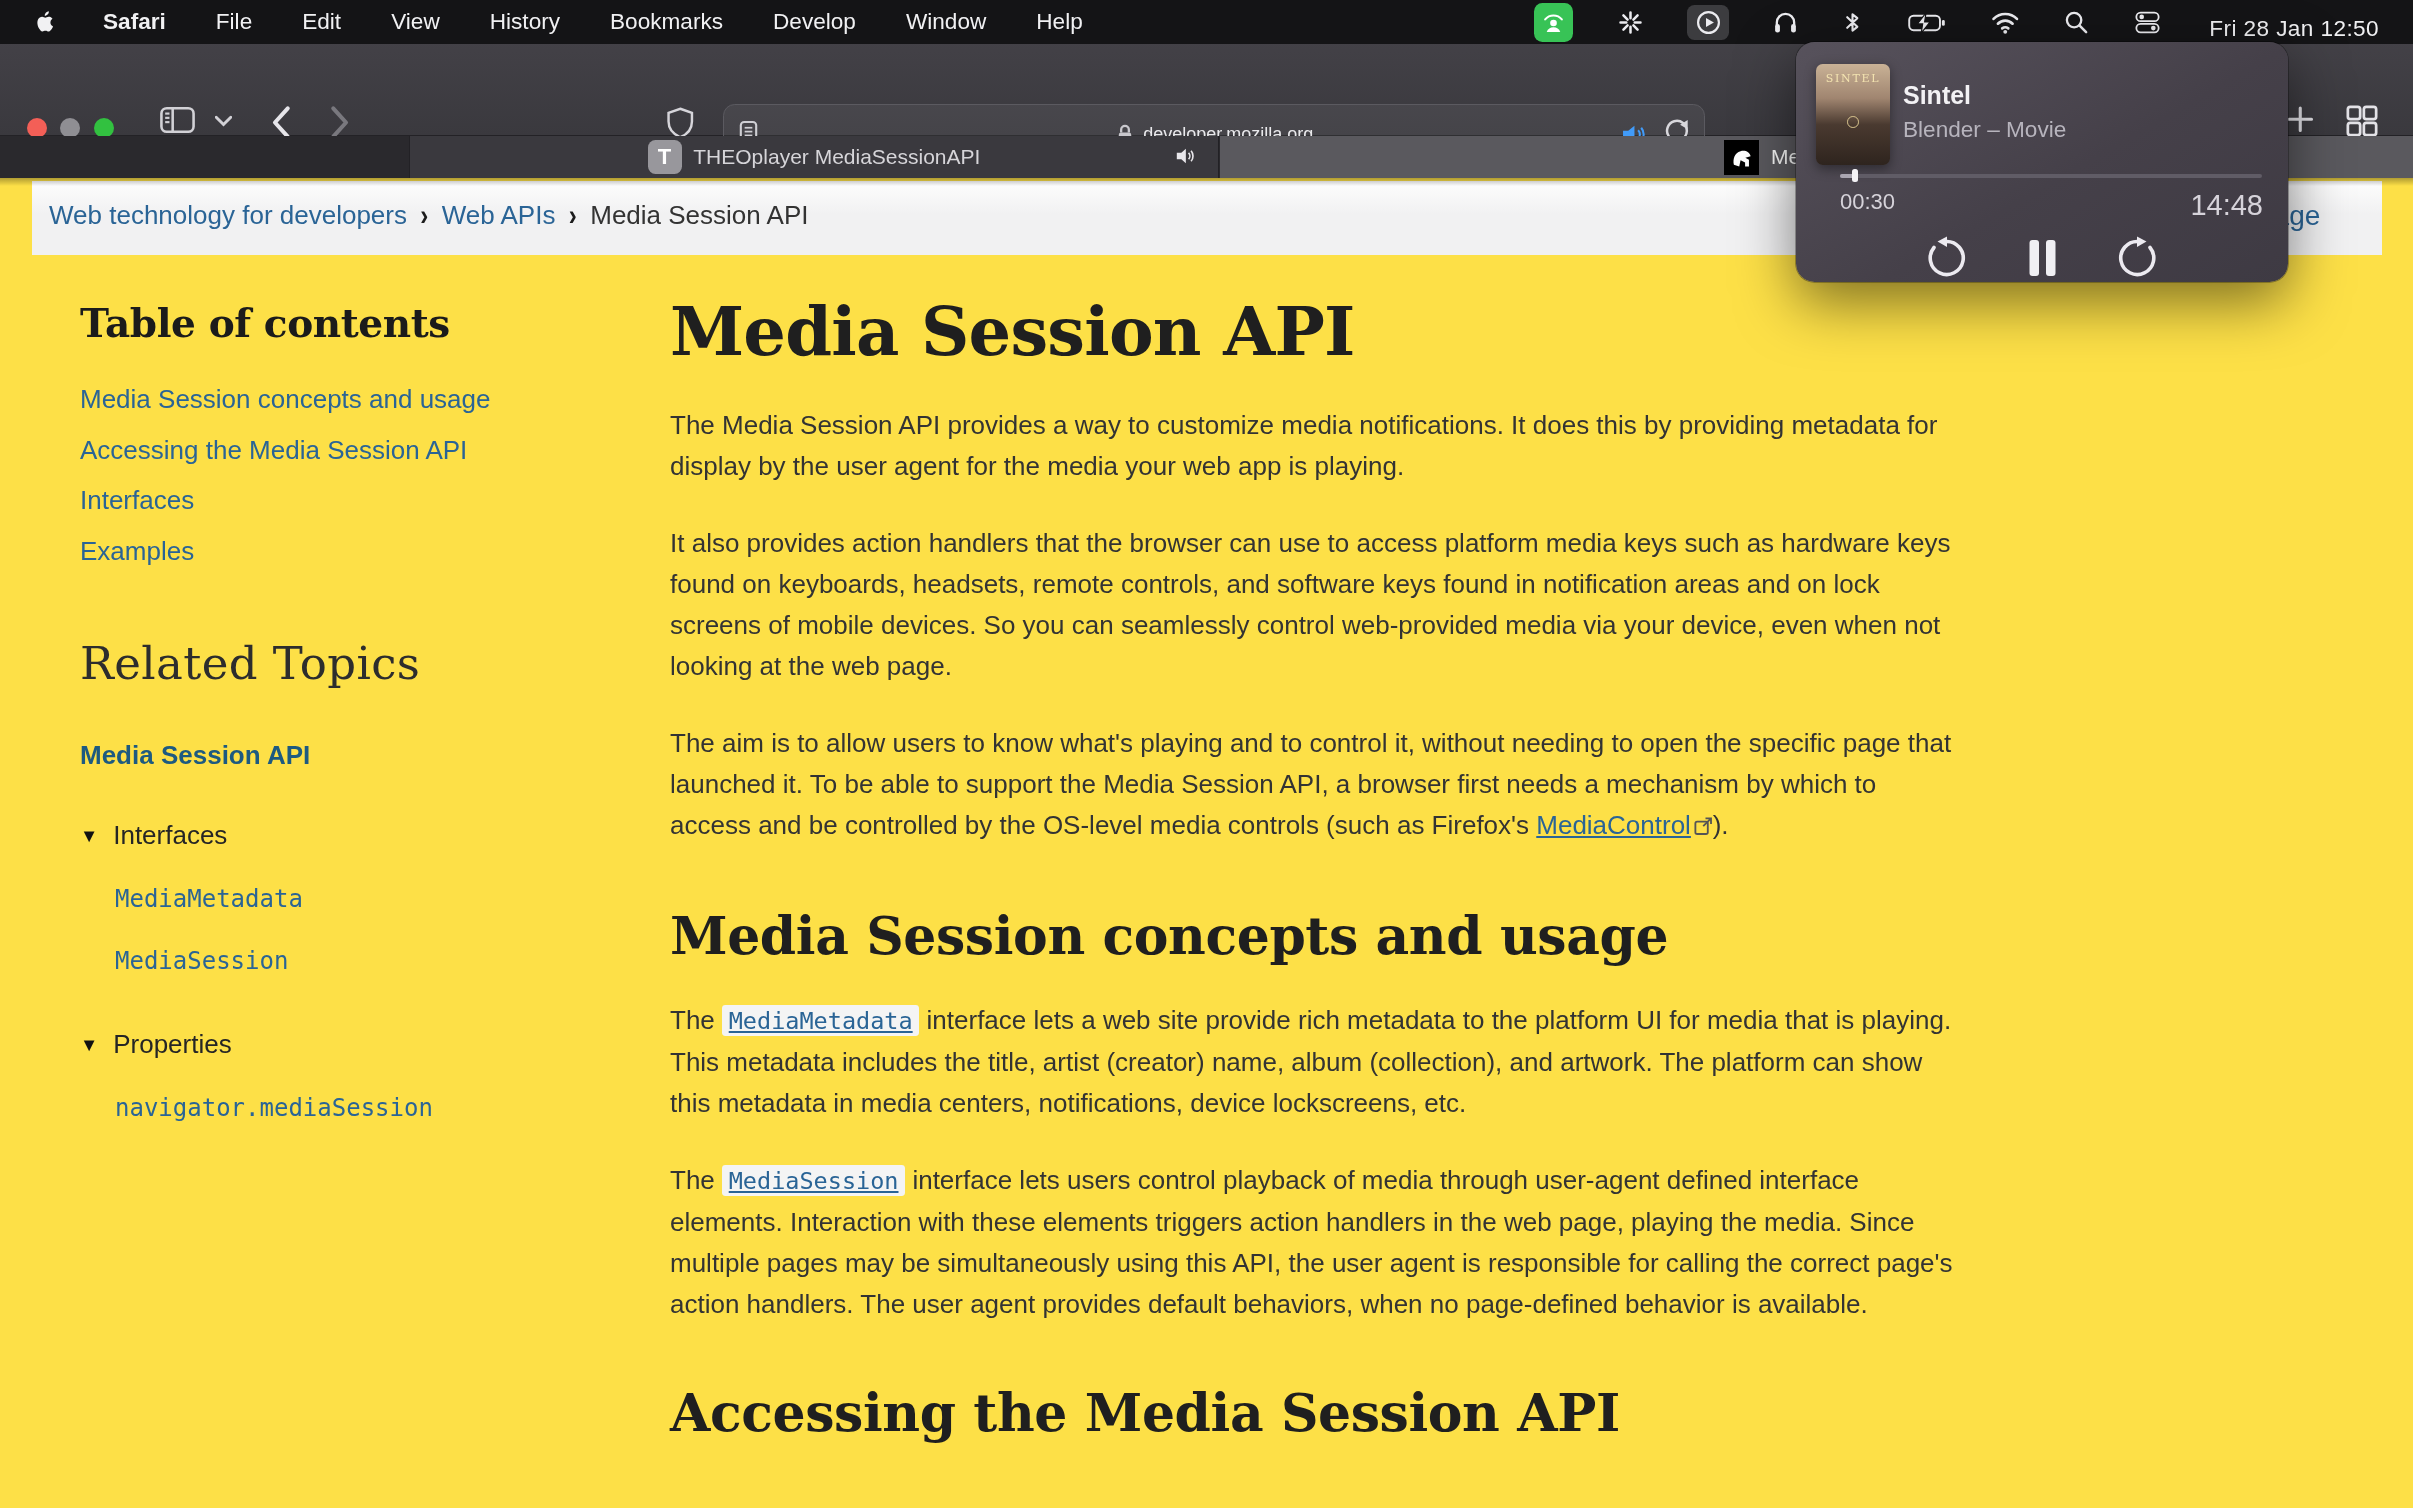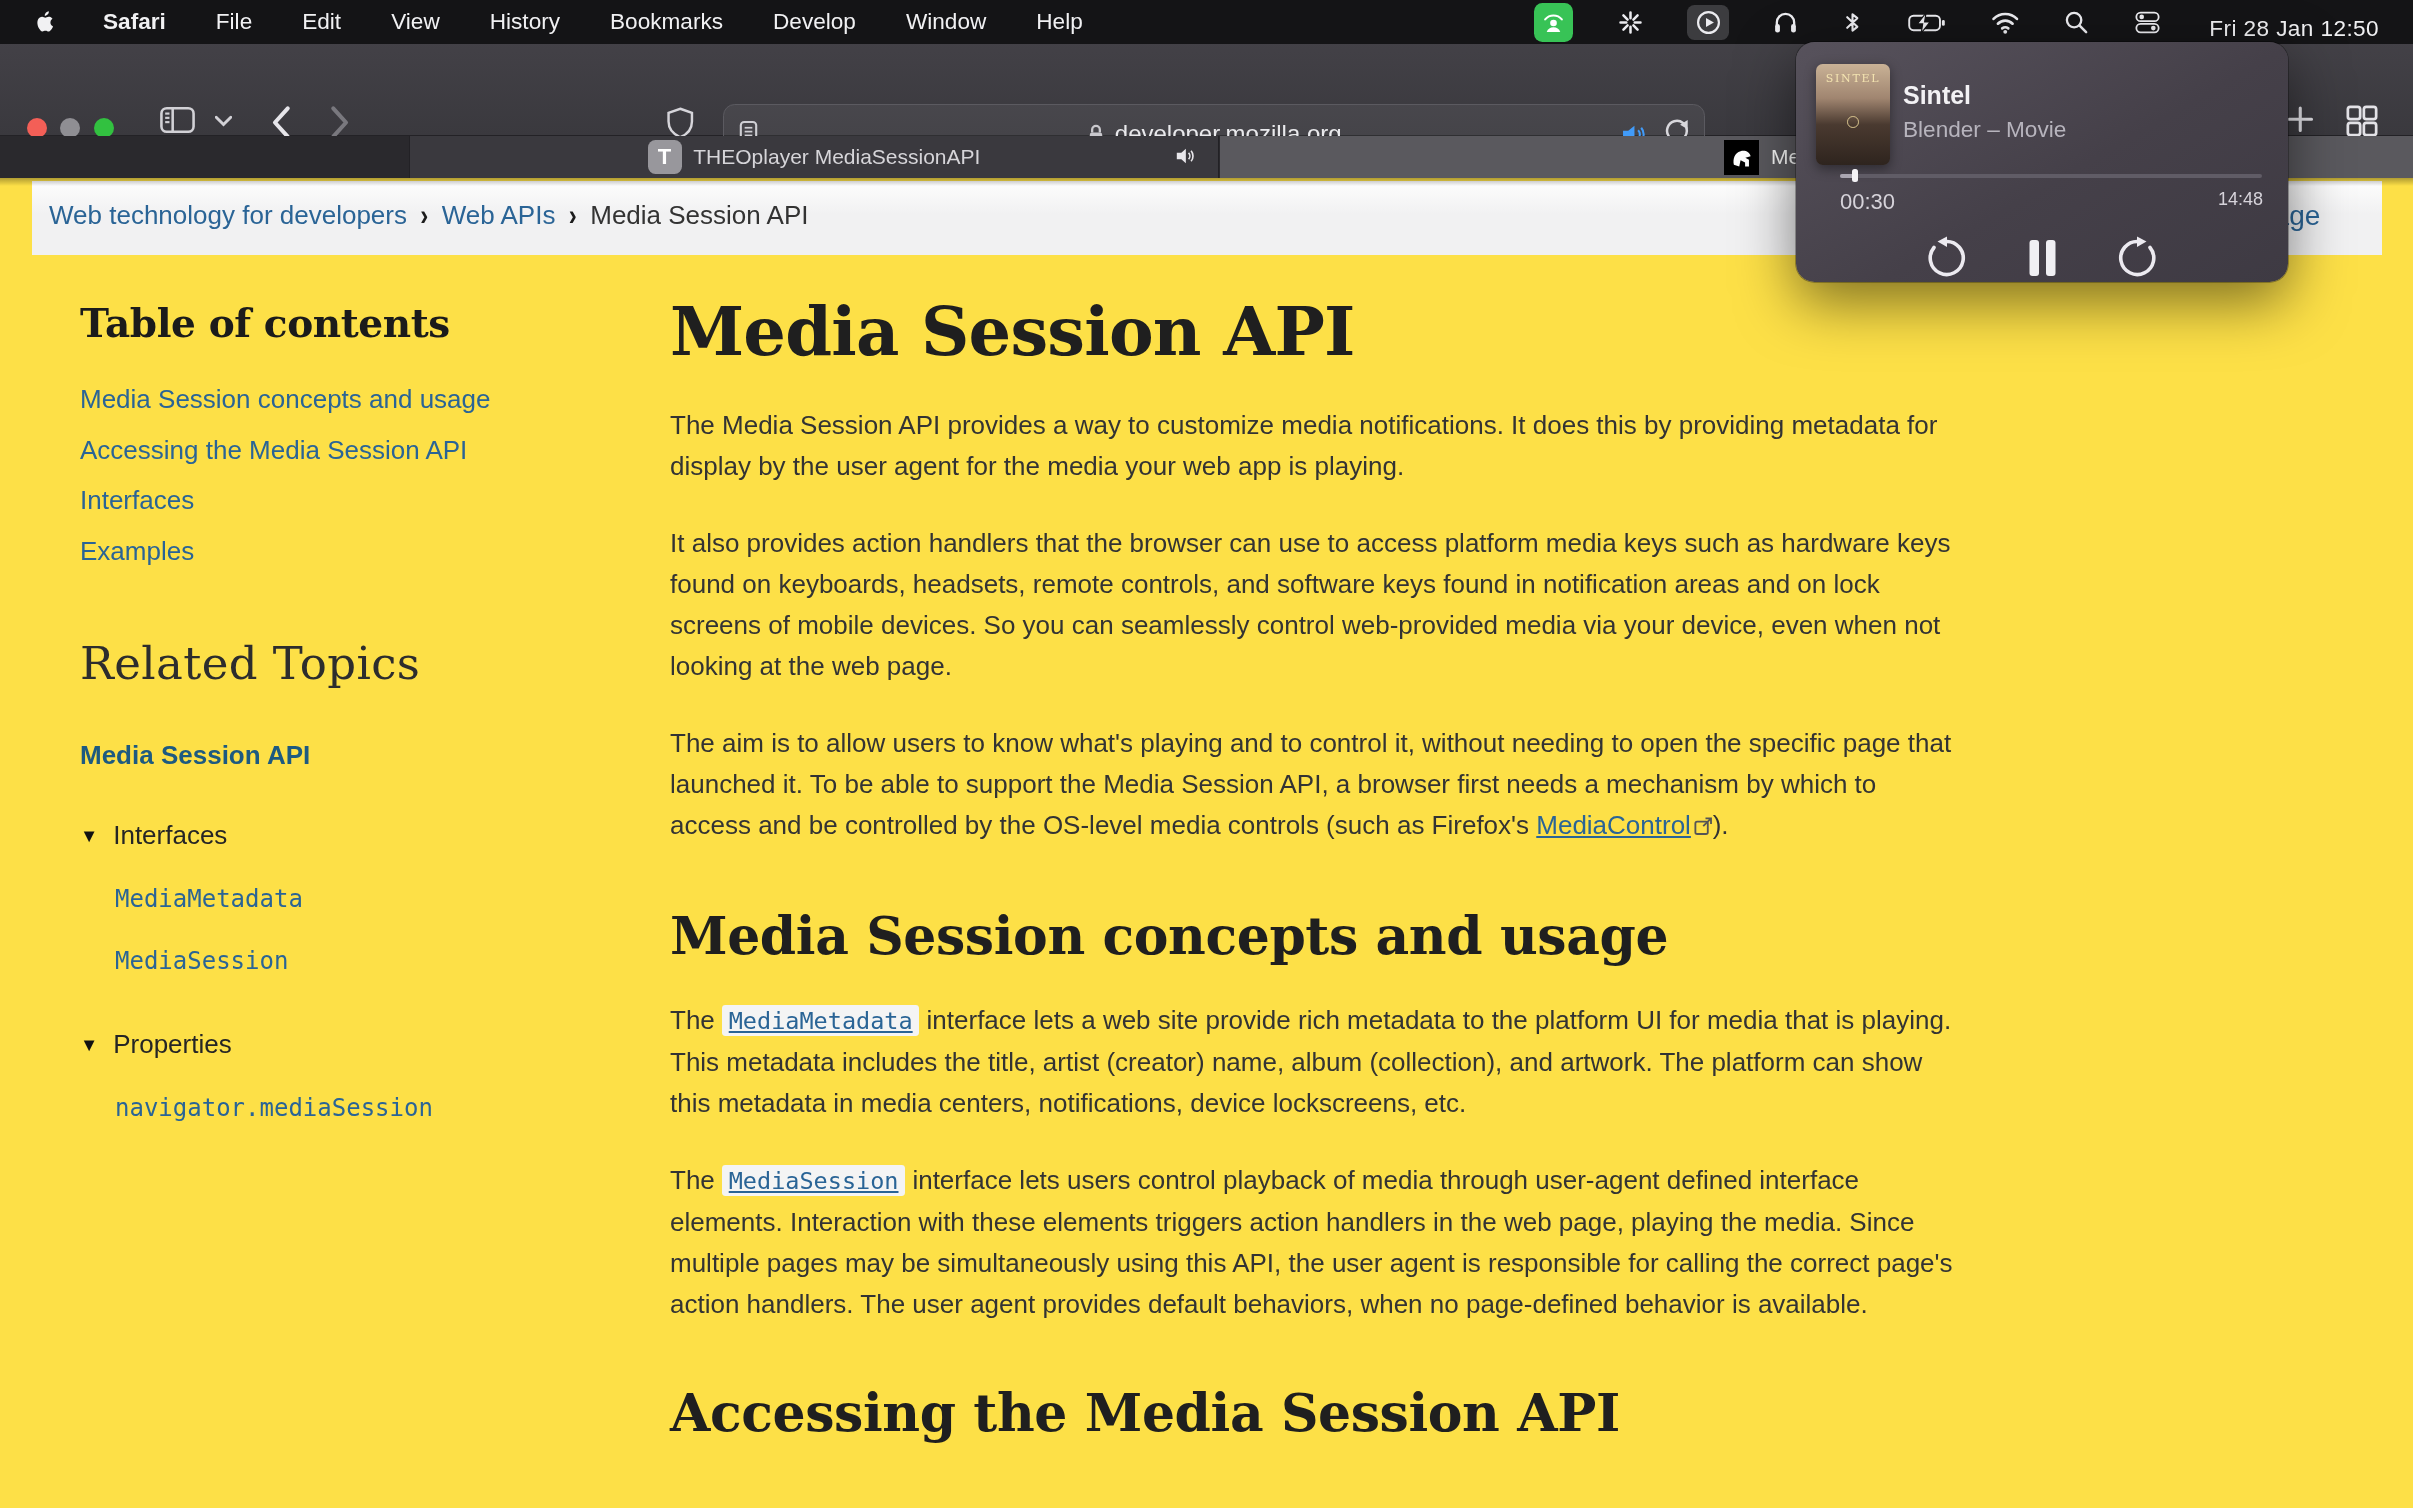--- a/index.html
+++ b/index.html
@@ -26,21 +26,21 @@
   #toolbar { position:absolute; left:0; top:40px; width:2413px; height:96px;
              background:linear-gradient(#434147,#3a393e); border-bottom:0.8px solid #232226; }
   .tl { position:absolute; top:78px; width:20px; height:20px; border-radius:50%; }
   .tl.r { left:27px;  background:#f35f57; }
   .tl.y { left:60px;  background:#8f8e93; }
   .tl.g { left:94px; background:#32c140; }
   .tbtn { position:absolute; top:65px; display:flex; align-items:center; justify-content:center; }
 
   #urlfield { position:absolute; left:723px; top:64px; width:982px; height:60px;
               background:rgba(255,255,255,.06); border:1.3px solid #5b5a60; border-radius:11.7px;
-              display:flex; align-items:center; color:#e9e9ec; font-size:24px; }
+              display:flex; align-items:center; color:#e9e9ec; font-size:18px; }
   #urlfield .domain-wrap { position:absolute; left:0; right:0; display:flex;
               align-items:center; justify-content:center; gap:8.4px; }
   #urlfield .fieldicons { position:absolute; right:13.4px; display:flex; align-items:center; gap:15px; }
 
   
   #tabbar { position:absolute; left:0; top:136px; width:2413px; height:42px;
             background:#2a292d; display:flex; }
   .tab { height:42px; display:flex; align-items:center; justify-content:center; gap:11.7px;
          font-size:21px; color:#d6d5d9; position:relative; overflow:hidden; }
   #tab1 { position:absolute; left:409px; width:810px; background:#3a393e;
@@ -108,21 +108,21 @@
   #np-title { position:absolute; left:107px; top:39px; font-size:25px; font-weight:bold; }
   #np-sub   { position:absolute; left:107px; top:75px; font-size:22.6px; color:#b7b4bd; }
   #np-track { position:absolute; left:44px; top:127px; width:422px; height:13.4px; }
   #np-track .rail { position:absolute; left:0; top:5px; width:100%; height:4.2px;
                     border-radius:2.5px; background:#605c66; }
   #np-track .played { position:absolute; left:0; top:5px; height:4.2px; border-radius:2.5px;
                     background:#aaa6b1; }
   #np-track .knob { position:absolute; top:0; width:5.9px; height:13.4px; border-radius:2.5px;
                     background:#f4f3f6; }
   #np-elapsed { position:absolute; left:44px; top:147px; font-size:22px; color:#d6d3da; }
-  #np-duration { position:absolute; right:25px; top:147px; font-size:18px; color:#d6d3da; }
+  #np-duration { position:absolute; right:25px; top:147px; font-size:29px; color:#d6d3da; }
   #np-controls { position:absolute; left:0; top:191px; width:100%; display:flex;
                  justify-content:center; align-items:center; gap:44px; }
   .np-btn { width:49px; height:49px; display:flex; align-items:center; justify-content:center; }
 </style>
 </head>
 <body>
 
 <div id="menubar">
   <div class="left">
     <span class="apple-wrap">

